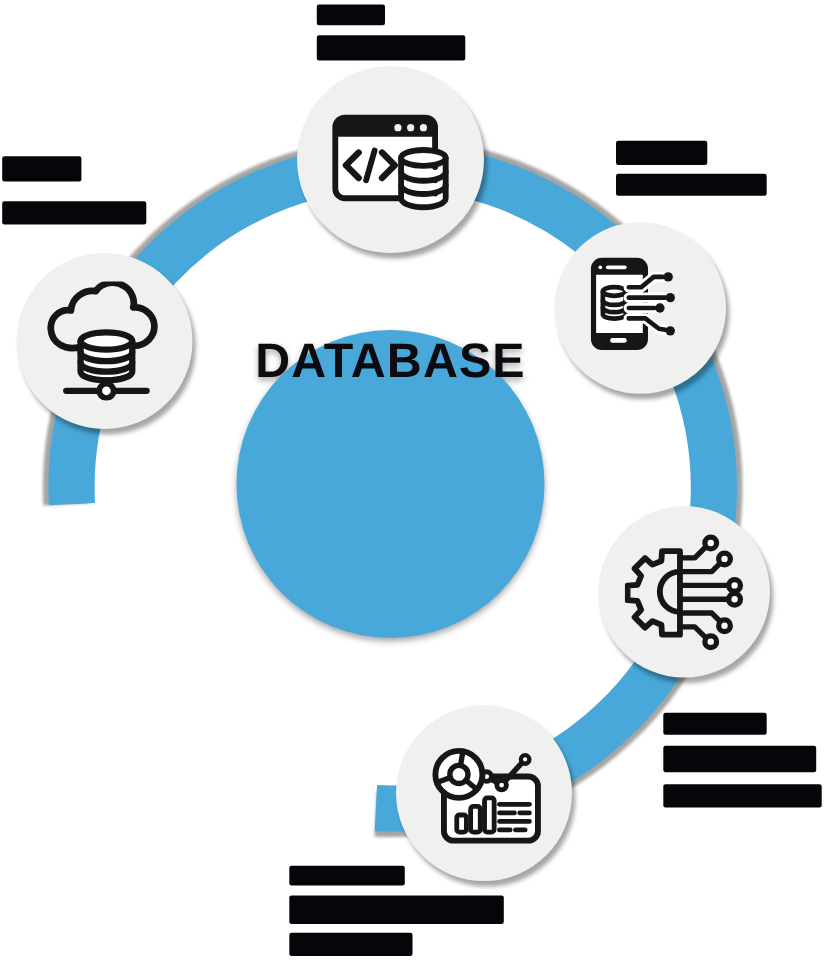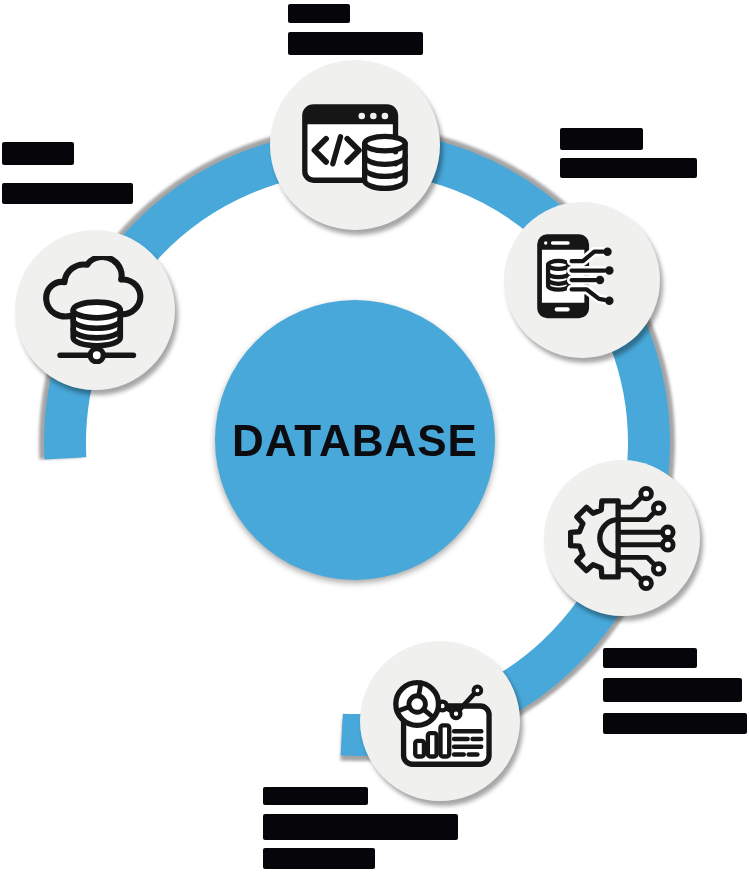--- a/index.html
+++ b/index.html
@@ -23,22 +23,22 @@
   .node{position:absolute;border-radius:50%;background:var(--circle);
         display:flex;align-items:center;justify-content:center;z-index:2;
         filter:drop-shadow(3px 5px 2px rgba(0,0,0,0.35));}
   .node-top{left:270px;top:60px;width:170px;height:170px;}
   .node-left{left:15px;top:230px;width:160px;height:160px;}
   .node-right{left:504px;top:202px;width:156px;height:156px;}
   .node-br{left:544px;top:460px;width:156px;height:156px;}
   .node-bottom{left:360px;top:641px;width:160px;height:160px;}
 
   .central{position:absolute;left:215px;top:300px;width:280px;height:280px;border-radius:50%;
-           background:var(--blue);z-index:2;display:flex;flex-direction:column;
-           align-items:center;justify-content:center;
+           background:var(--blue);z-index:2;display:flex;flex-direction:row;
+           align-items:flex-start;justify-content:center;
            filter:drop-shadow(0 3px 3px rgba(0,0,0,0.35));}
   .central .t{display:block;font-weight:bold;font-size:44px;line-height:57px;
               letter-spacing:1px;color:var(--title-ink);text-align:center;}
 
   
   .ic{color:var(--ink);display:block;}
   .ic *{vector-effect:none;}
 
   
   .label{position:absolute;z-index:3;display:flex;flex-direction:column;align-items:flex-start;}

